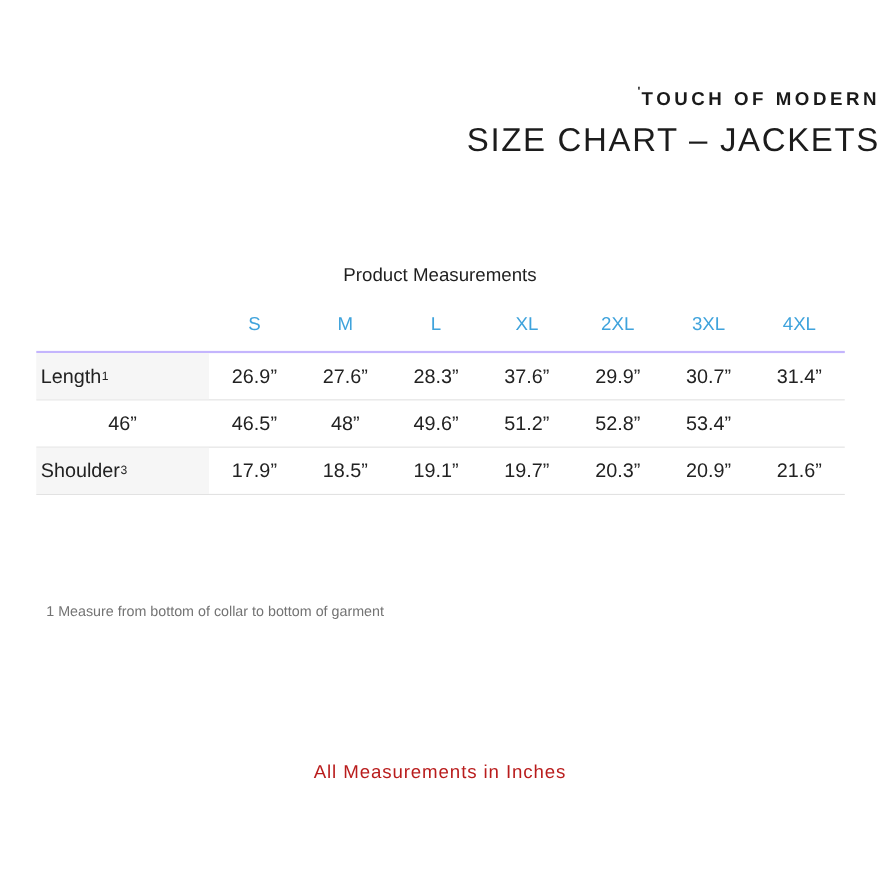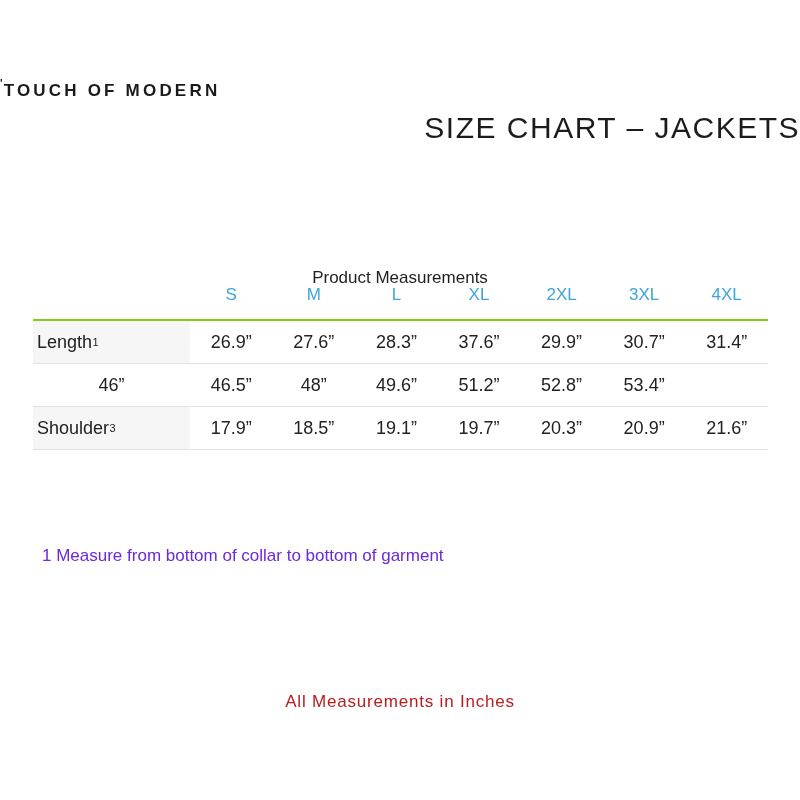--- a/index.html
+++ b/index.html
@@ -1,57 +1,57 @@
 <!DOCTYPE html>
 <html><head>
 <meta charset="utf-8">
 <style>
   html,body{margin:0;padding:0;}
   body{
     width:800px;height:800px;position:relative;background:#ffffff;
     font-family:"Liberation Sans", sans-serif;color:#1f1f1f;overflow:hidden;
   }
   .logo-wrap{
-    position:absolute;top:77px;left:0;width:100%;text-align:left;
+    position:absolute;top:77px;left:0;width:100%;text-align:right;
     font-weight:700;font-size:17px;letter-spacing:3.2px;color:#1a1a1a;white-space:nowrap;
   }
   .logo-tick{font-size:11px;vertical-align:9px;margin-right:1px;letter-spacing:0;}
   .title{
     position:absolute;top:111px;left:0;width:100%;text-align:right;
     font-size:30px;font-weight:400;letter-spacing:1.5px;color:#1c1c1c;white-space:nowrap;
   }
   .subtitle{
     position:absolute;top:240px;left:0;width:100%;text-align:center;
-    font-size:17px;color:#1f1f1f;margin-top:28px;
+    font-size:17px;color:#1f1f1f;
   }
   .size-header{
     position:absolute;top:285px;left:33px;width:735px;
     display:grid;grid-template-columns:157px repeat(7,1fr);
   }
   .size-header .hcell{
     text-align:center;color:#3fa3dc;font-size:17px;font-weight:400;
   }
   .meas-table{
     position:absolute;top:319px;left:33px;width:735px;
-    border-top:2px solid #84cc16;
+    border-top:2px solid #c4b5fd;
   }
   .trow{
     display:grid;grid-template-columns:157px repeat(7,1fr);
     height:42px;border-bottom:1px solid #e2e2e2;align-items:center;
     font-size:18px;color:#222222;
   }
   .lcell{
     background:#f6f6f6;height:100%;display:flex;align-items:center;
     padding-left:4px;box-sizing:border-box;
   }
   .lcell sup{font-size:11px;line-height:0;margin-left:0.5px;}
   .dcell{text-align:center;}
   .footnotes{
     position:absolute;top:548px;left:42px;
-    font-size:17px;line-height:16px;color:#6d28d9;
+    font-size:13px;line-height:16px;color:#737373;
   }
   .footer-note{
     position:absolute;top:692px;left:0;width:100%;text-align:center;
     font-size:17px;letter-spacing:0.8px;color:#b91c1c;
   }
 </style>
 </head>
 <body>
 
 <div class="logo-wrap"><span class="logo-tick">'</span><span>TOUCH OF MODERN</span></div>

